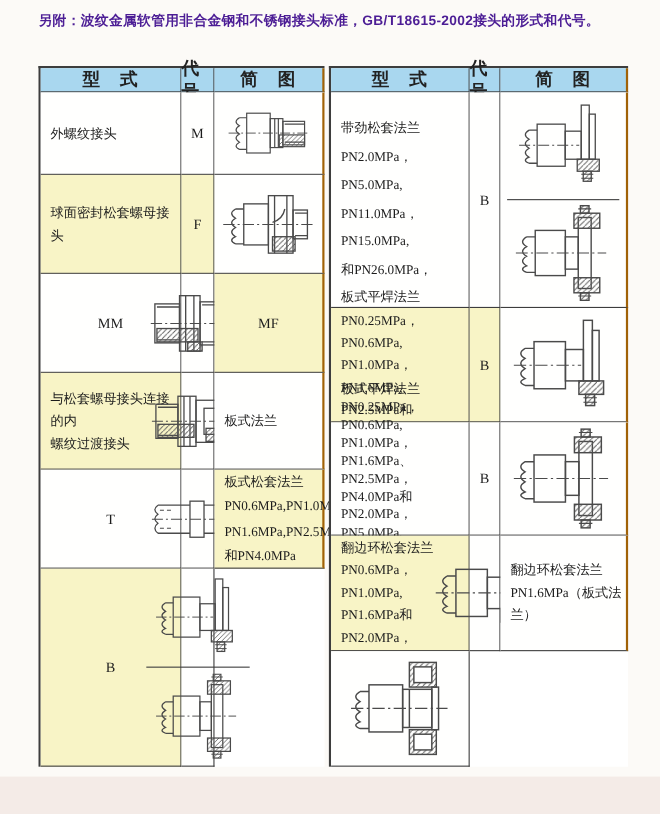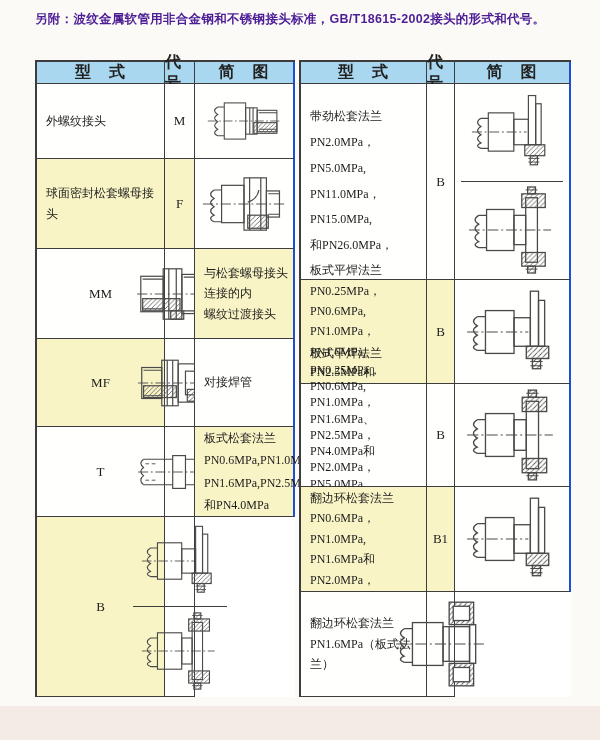--- a/index.html
+++ b/index.html
@@ -29,21 +29,21 @@
   .tbl-right{
     left:299px;
     grid-template-columns:126px 28px 116px;
     grid-template-rows:22px 196px 104px 103px 105px 105px;
   }
   .cell{
     border-right:1.6px solid #3d3d3d;border-bottom:1.6px solid #3d3d3d;
     box-sizing:border-box;display:flex;align-items:center;
     background:#fffffe;
   }
-  .tbl .cell:nth-child(3n){border-right:2px solid #1d4ed8;}
+  .tbl .cell:nth-child(3n){border-right:2px solid #a16207;}
   .hd{
     background:#a9d7ef;justify-content:center;
     font-family:"Liberation Sans","DejaVu Sans",sans-serif;
     font-weight:bold;font-size:16px;letter-spacing:1px;color:#222;
   }
   .type-cell{padding:4px 0 4px 9px;font-size:12px;line-height:1.7;}
   .type-cell span{white-space:pre-line;}
   .lh-loose span{line-height:2.15;}
   .lh-mid span{line-height:1.85;}
   .lh-tight span{line-height:1.36;}
@@ -204,33 +204,33 @@
       </svg>
   </div>
 
   <div class="cell code-cell">MM</div>
   <div class="cell diag-cell single-diag">
     <svg width="96" height="84" viewBox="0 0 100 90">
         <use href="#diag-nipple"></use>
       </svg>
   </div>
 
+  <div class="cell code-cell hl">MF</div>
   <div class="cell type-cell hl">
       <span>与松套螺母接头连接的内
 螺纹过渡接头</span>
     </div>
-  <div class="cell code-cell hl">MF</div>
   <div class="cell diag-cell single-diag">
     <svg width="96" height="82" viewBox="0 0 100 90">
         <use href="#diag-female-adapter"></use>
       </svg>
   </div>
 
   <div class="cell type-cell">
-      <span>对接焊管</span>
+      <span>板式法兰</span>
     </div>
   <div class="cell code-cell">T</div>
   <div class="cell diag-cell single-diag">
     <svg width="96" height="82" viewBox="0 0 100 90">
         <use href="#diag-butt-weld"></use>
       </svg>
   </div>
 
   <div class="cell type-cell hl lh-mid">
       <span>板式松套法兰
@@ -304,21 +304,20 @@
     <svg width="102" height="94" viewBox="0 0 100 90">
         <use href="#diag-flange-weld"></use>
       </svg>
   </div>
 
   <div class="cell type-cell hl">
       <span>翻边环松套法兰
 PN0.6MPa，PN1.0MPa,
 PN1.6MPa和PN2.0MPa，</span>
     </div>
-  <div class="cell code-cell hl">B1</div>
   <div class="cell diag-cell single-diag">
     <svg width="102" height="96" viewBox="0 0 100 90">
         <use href="#diag-flange-plate"></use>
       </svg>
   </div>
 
   <div class="cell type-cell">
       <span>翻边环松套法兰
 PN1.6MPa（板式法兰）</span>
     </div>

